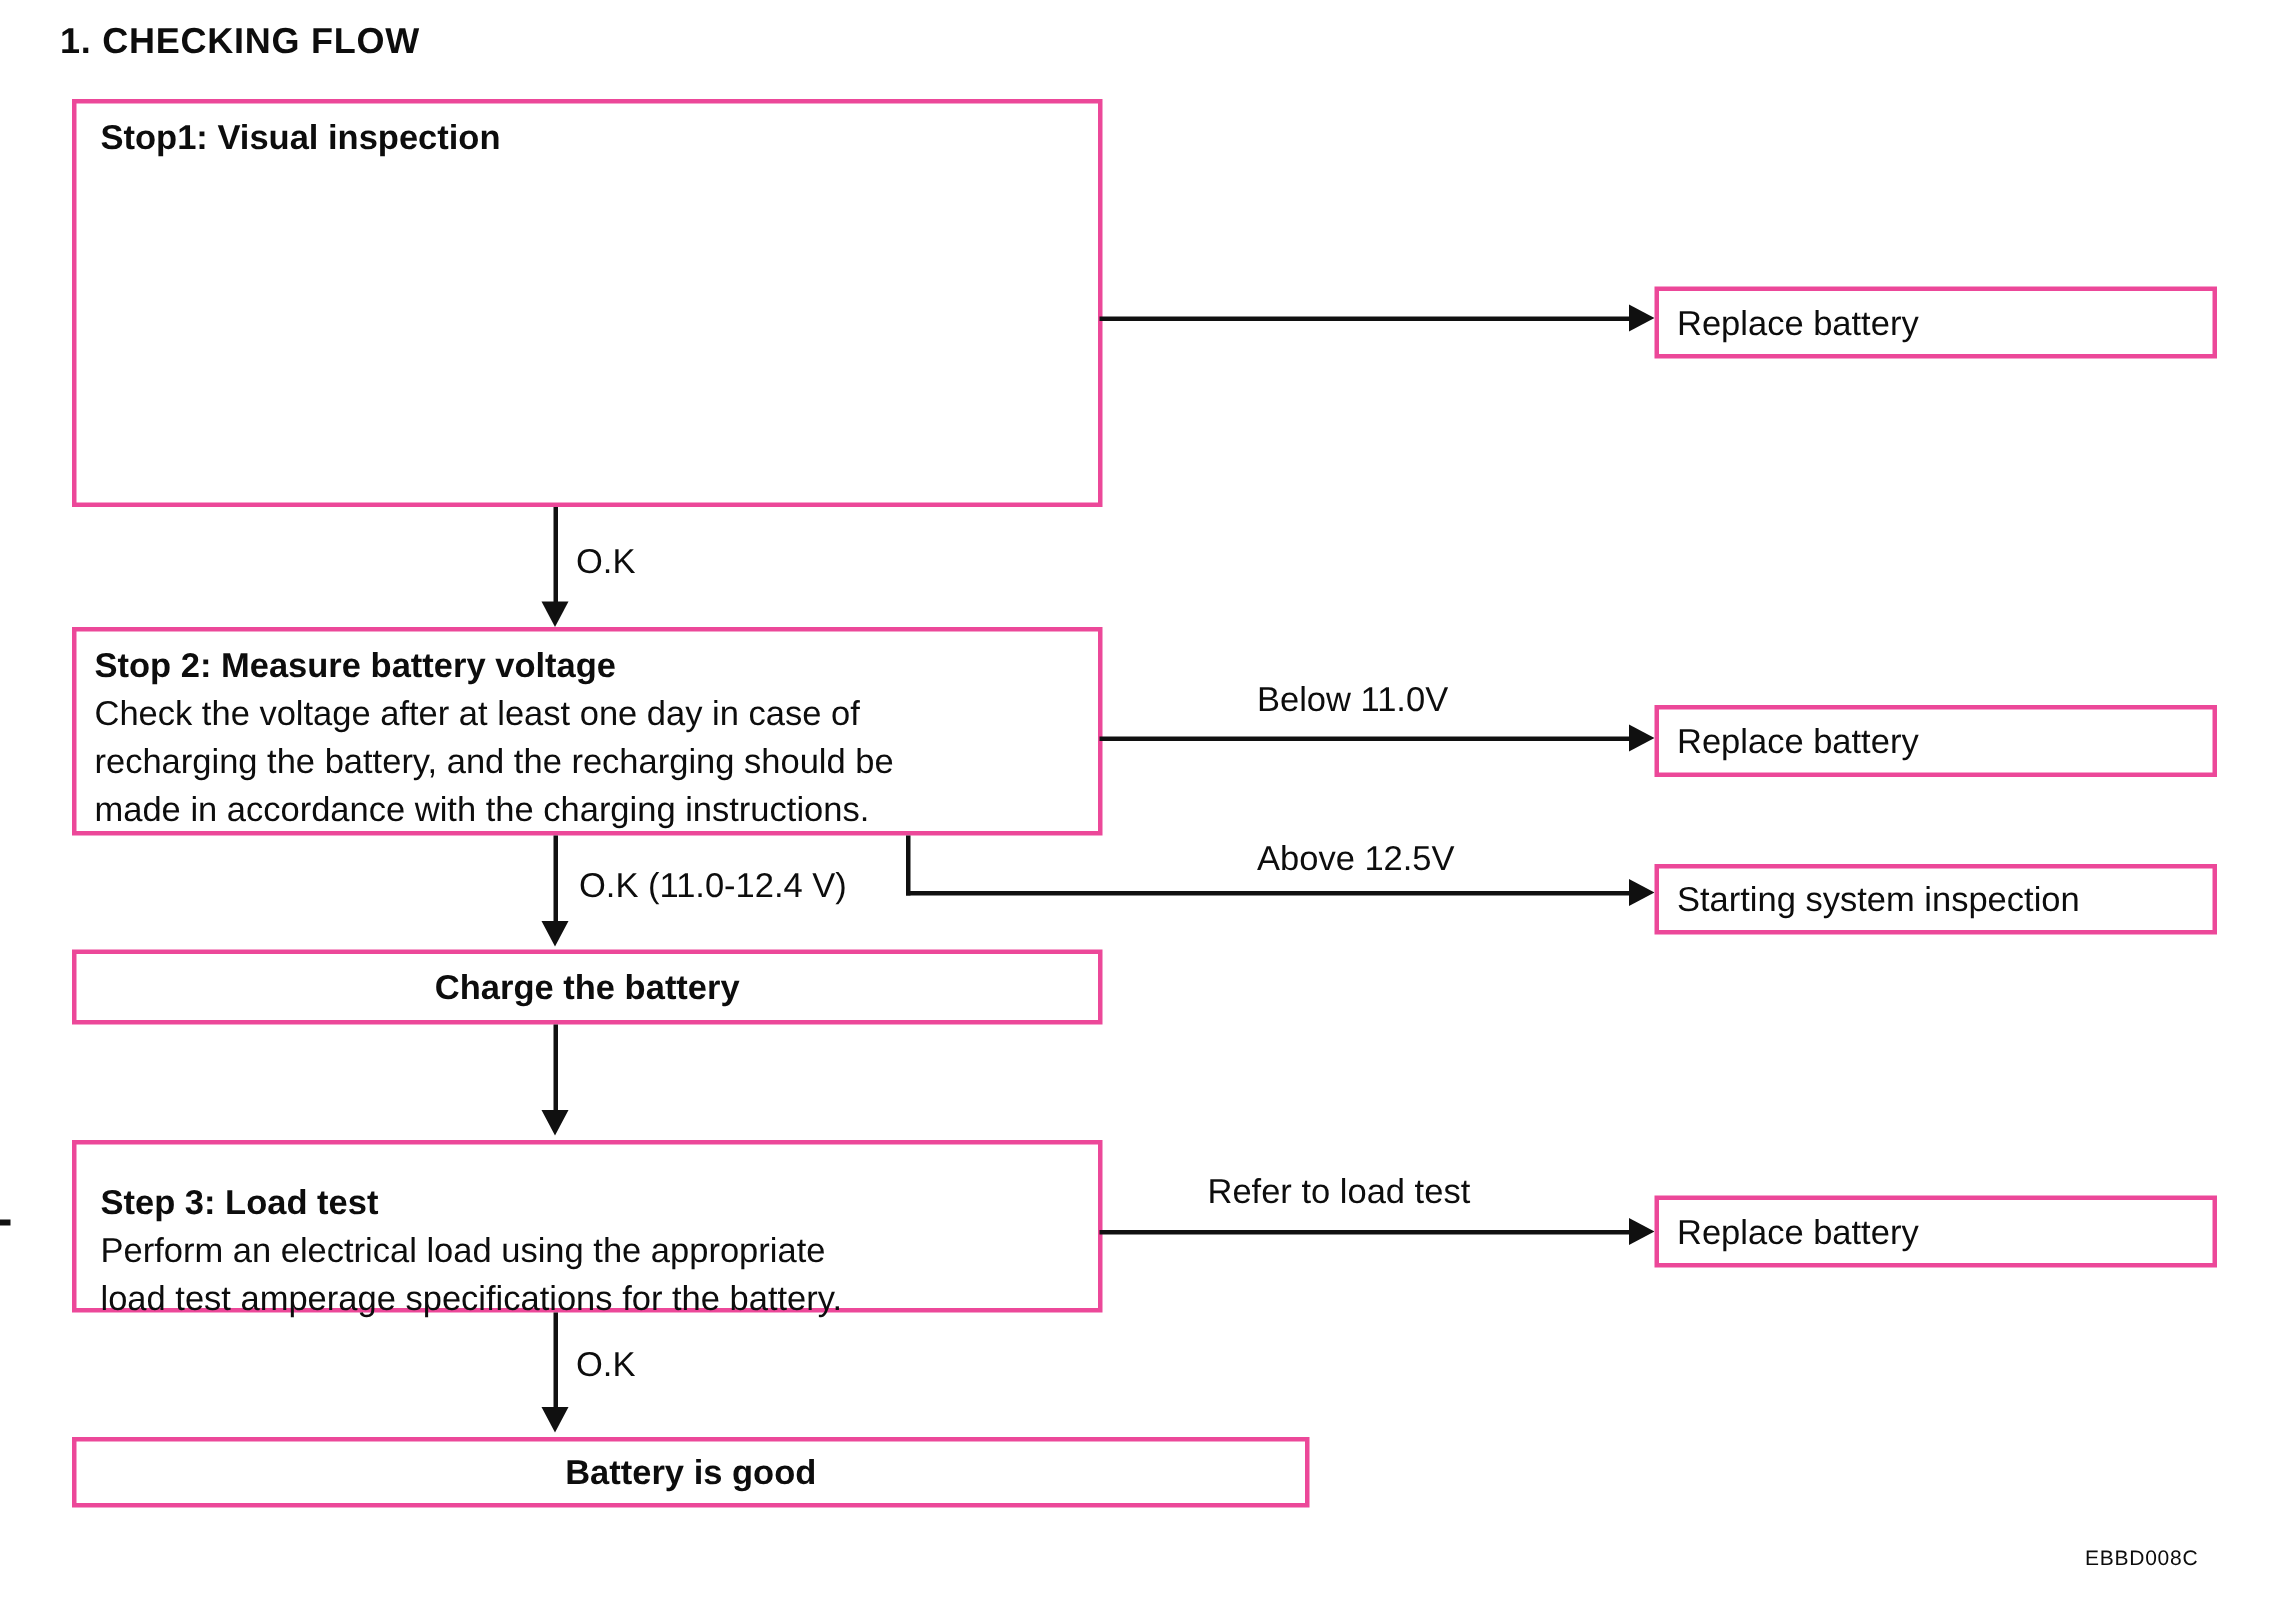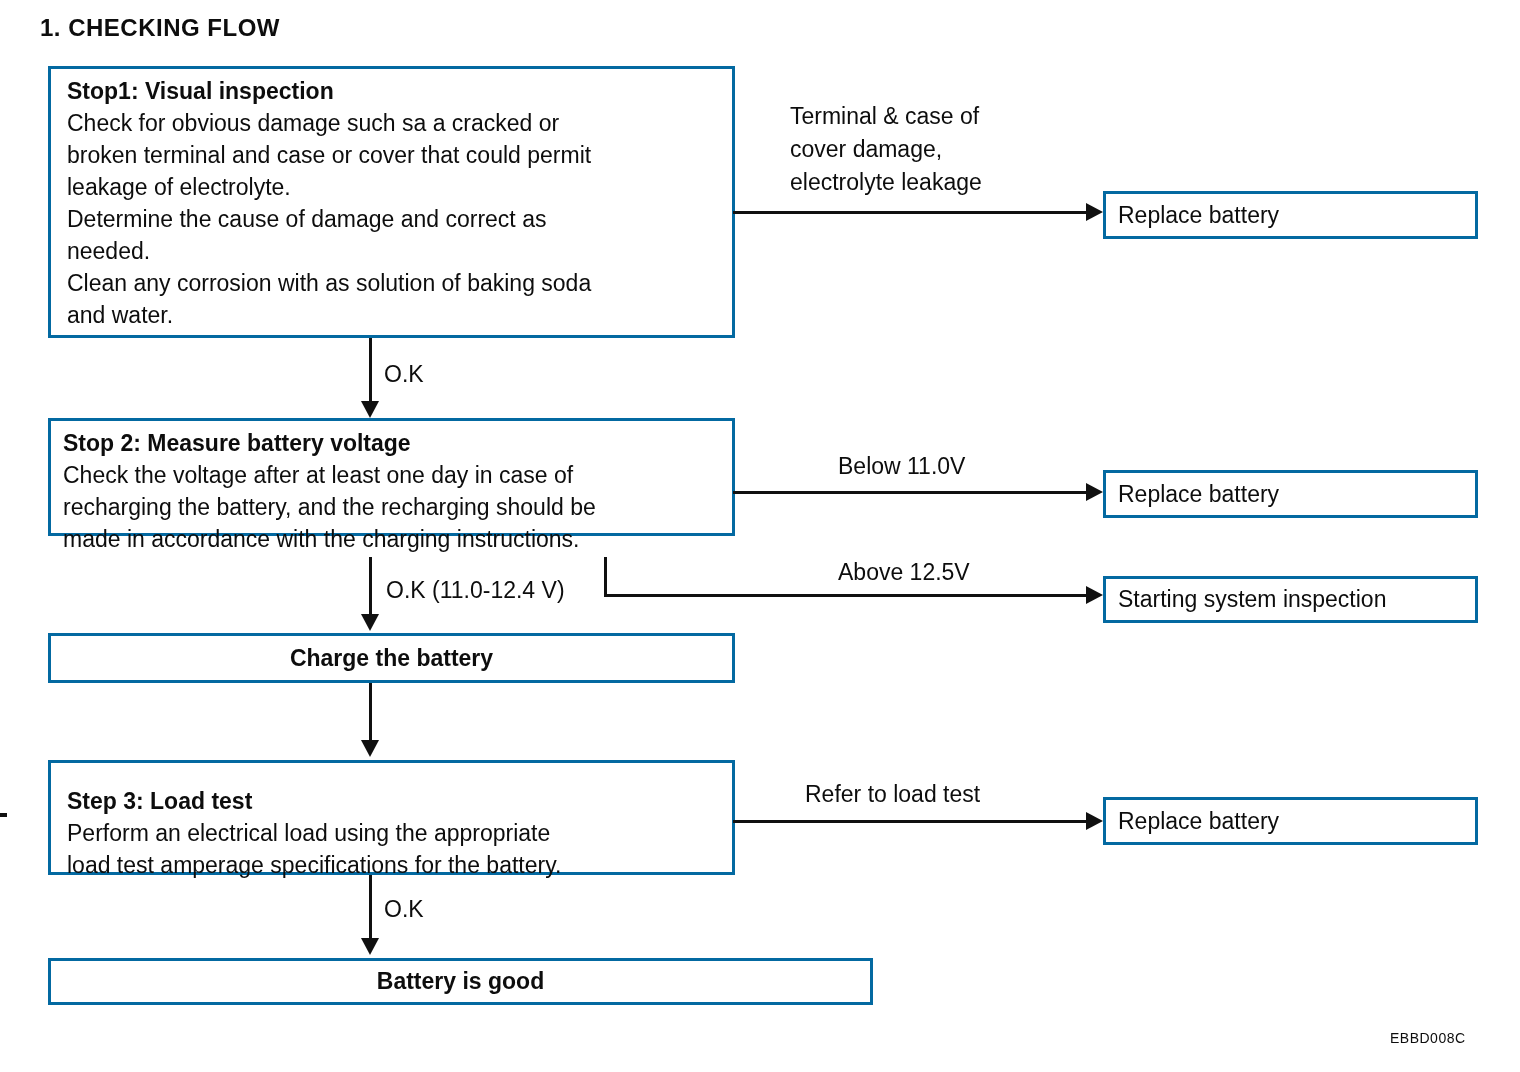--- a/index.html
+++ b/index.html
@@ -8,21 +8,21 @@
     background:#ffffff; overflow:hidden;
     font-family:"Liberation Sans", sans-serif;
     color:#0d0d0d;
   }
   .title {
     position:absolute; left:40px; top:14px;
     font-size:24px; font-weight:bold; letter-spacing:0.5px;
   }
   .box {
     position:absolute; background:#fff;
-    border:3px solid #0369a1; box-sizing:border-box;
+    border:3px solid #ec4899; box-sizing:border-box;
   }
   .textbox { padding:6px 14px 0 16px; }
   .textbox .heading { font-size:23px; font-weight:bold; line-height:32px; }
   .textbox .body { font-size:23px; line-height:32px; white-space:pre-line; }
   .centerbox {
     display:flex; align-items:center; justify-content:center;
     font-size:23px; font-weight:bold;
   }
   .resultbox-r {
     display:flex; align-items:center;
@@ -50,41 +50,31 @@
 </style>
 </head>
 <body>
 
 <div class="canvas">
 
   <div class="title">1. CHECKING FLOW</div>
 
   <div class="box textbox" style="left:48px; top:66px; width:687px; height:272px;">
     <div class="heading">Stop1: Visual inspection</div>
-    <div class="body">Check for obvious damage such sa a cracked or
-broken terminal and case or cover that could permit
-leakage of electrolyte.
-Determine the cause of damage and correct as
-needed.
-Clean any corrosion with as solution of baking soda
-and water.</div>
   </div>
 
-  <div class="lbl prelines" style="left:790px; top:100px;">Terminal &amp; case of
-cover damage,
-electrolyte leakage</div>
   <div class="hline" style="left:733px; top:211px; width:353px;"></div>
   <div class="arr-r" style="left:1086px; top:203px;"></div>
   <div class="box resultbox-r" style="left:1103px; top:191px; width:375px; height:48px;">Replace battery</div>
 
   <div class="vline" style="left:369px; top:338px; height:66px;"></div>
   <div class="arr-d" style="left:361px; top:401px;"></div>
   <div class="lbl" style="left:384px; top:358px;">O.K</div>
 
-  <div class="box textbox" style="left:48px; top:418px; width:687px; height:118px;padding-left:12px;">
+  <div class="box textbox" style="left:48px; top:418px; width:687px; height:139px;padding-left:12px;">
     <div class="heading">Stop 2: Measure battery voltage</div>
     <div class="body">Check the voltage after at least one day in case of
 recharging the battery, and the recharging should be
 made in accordance with the charging instructions.</div>
   </div>
 
   <div class="lbl" style="left:838px; top:450px;">Below 11.0V</div>
   <div class="hline" style="left:733px; top:491px; width:353px;"></div>
   <div class="arr-r" style="left:1086px; top:483px;"></div>
   <div class="box resultbox-r" style="left:1103px; top:470px; width:375px; height:48px;">Replace battery</div>

